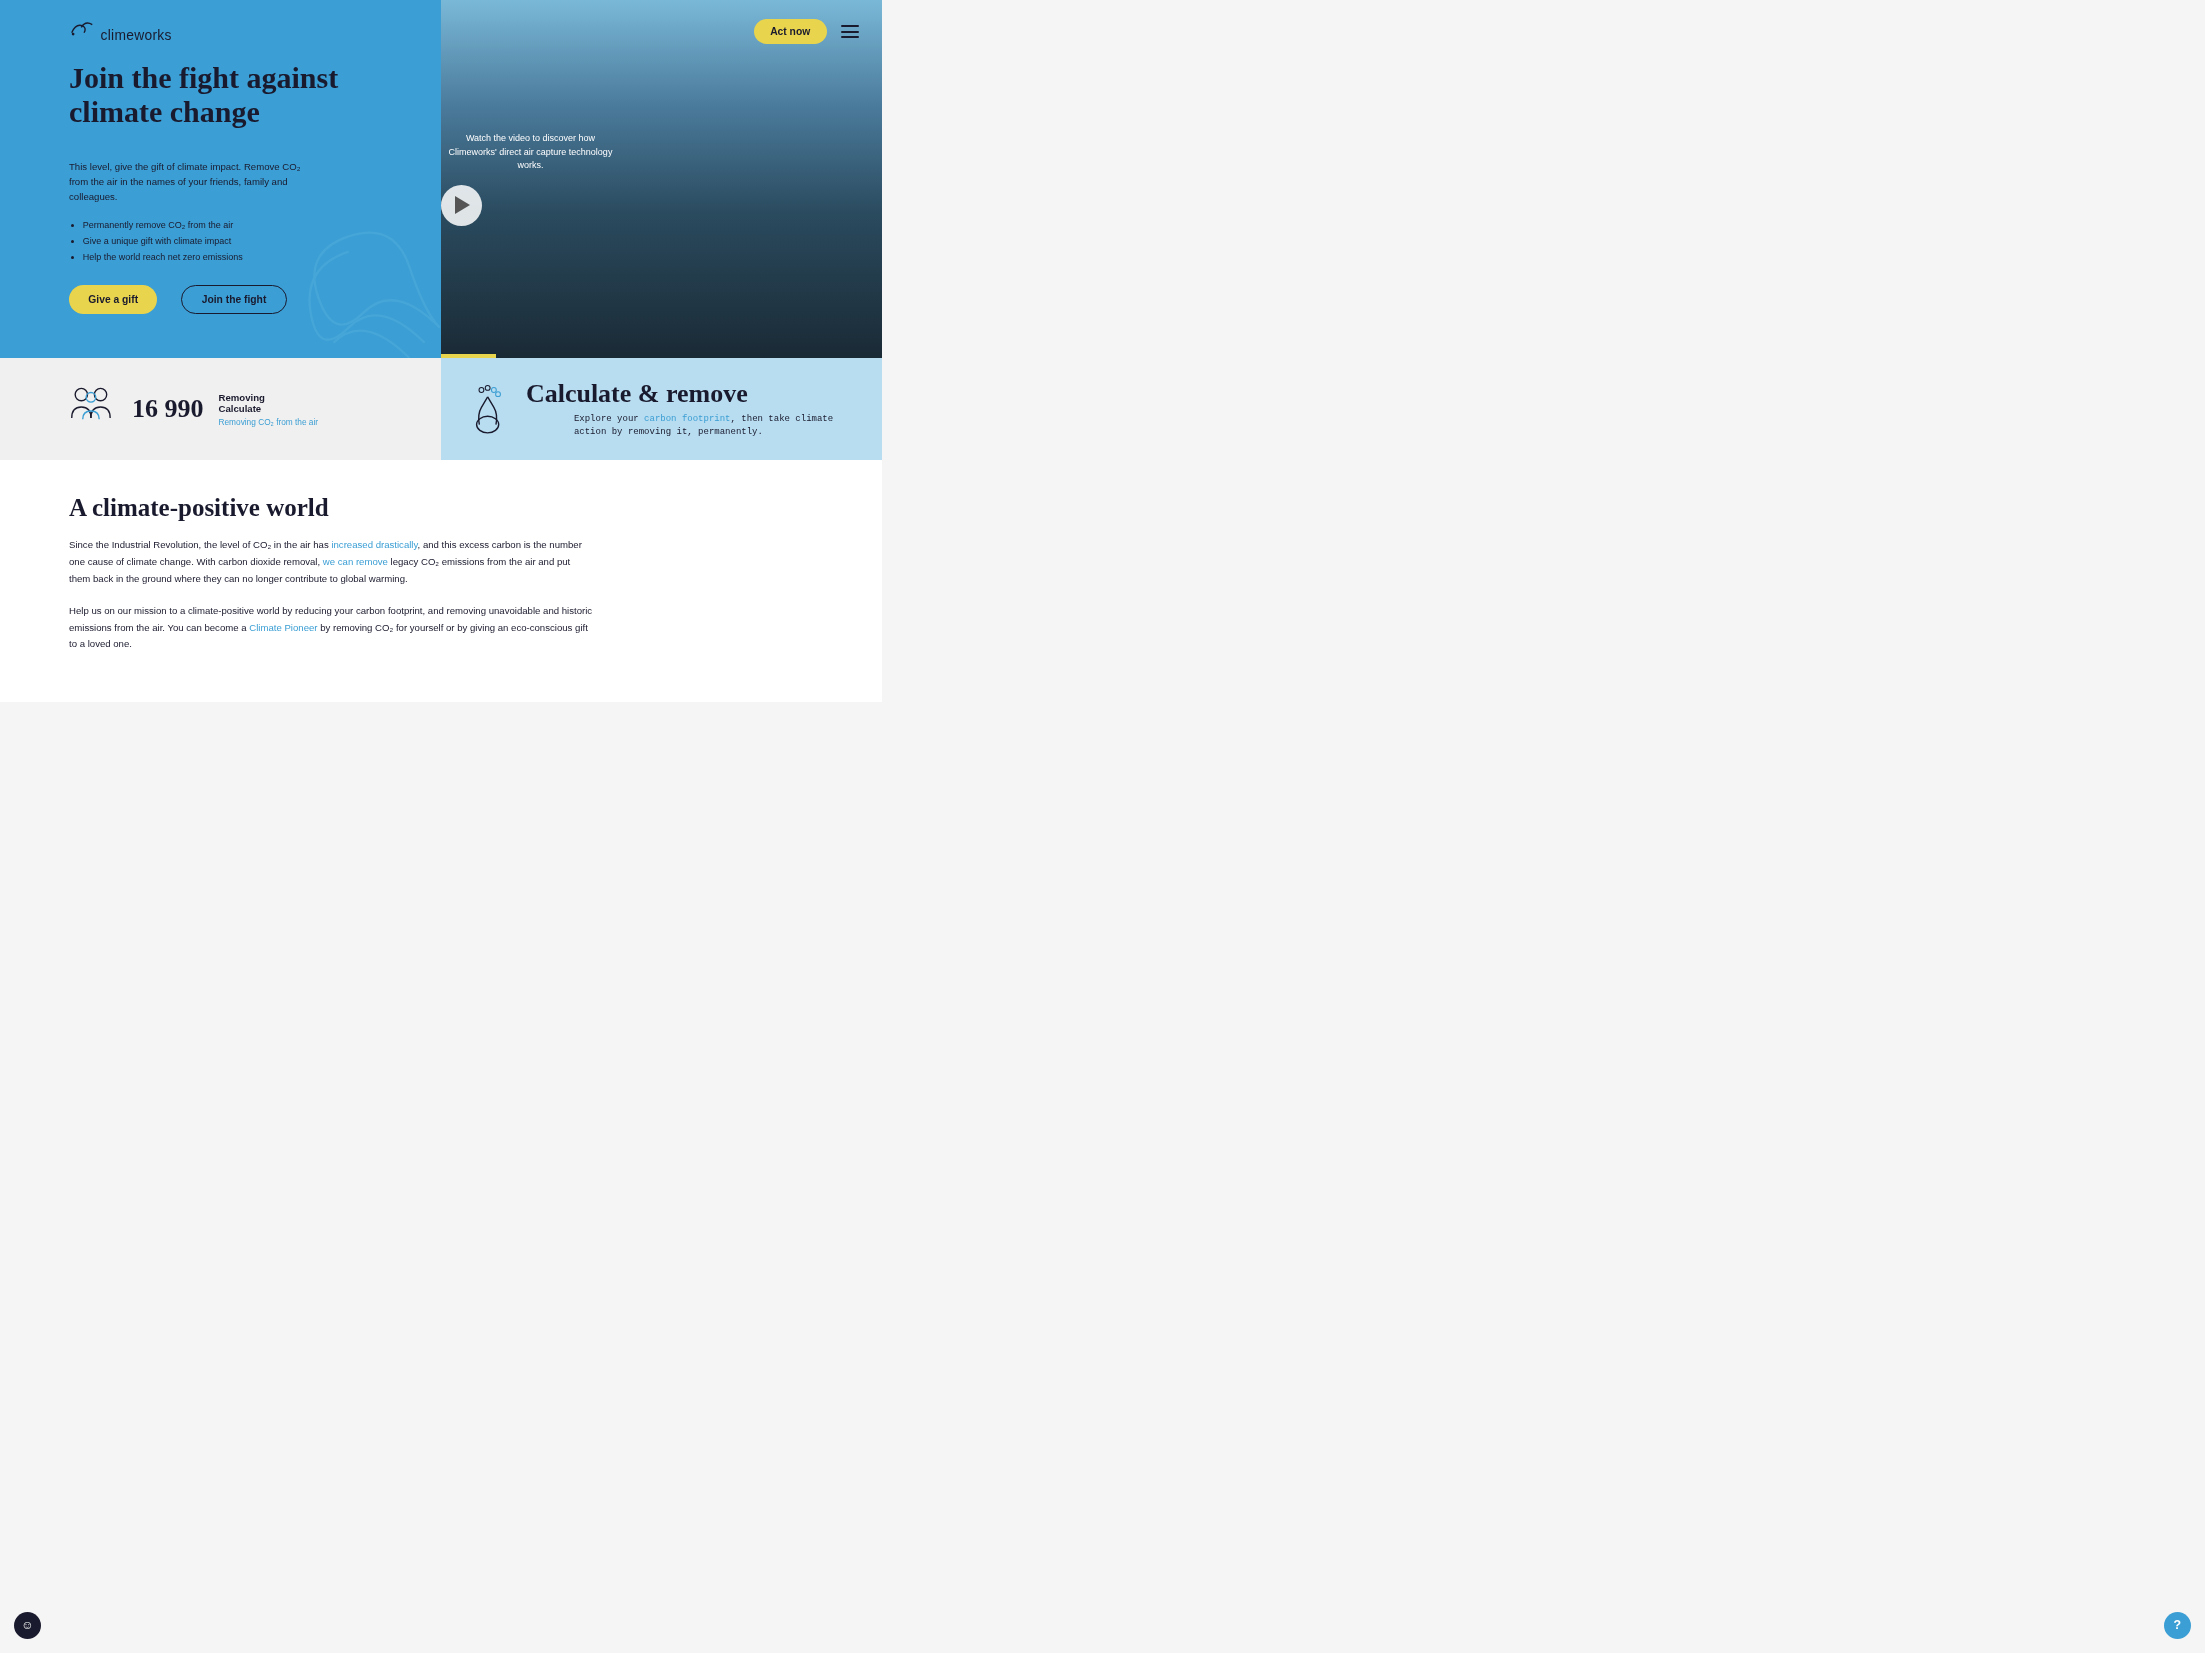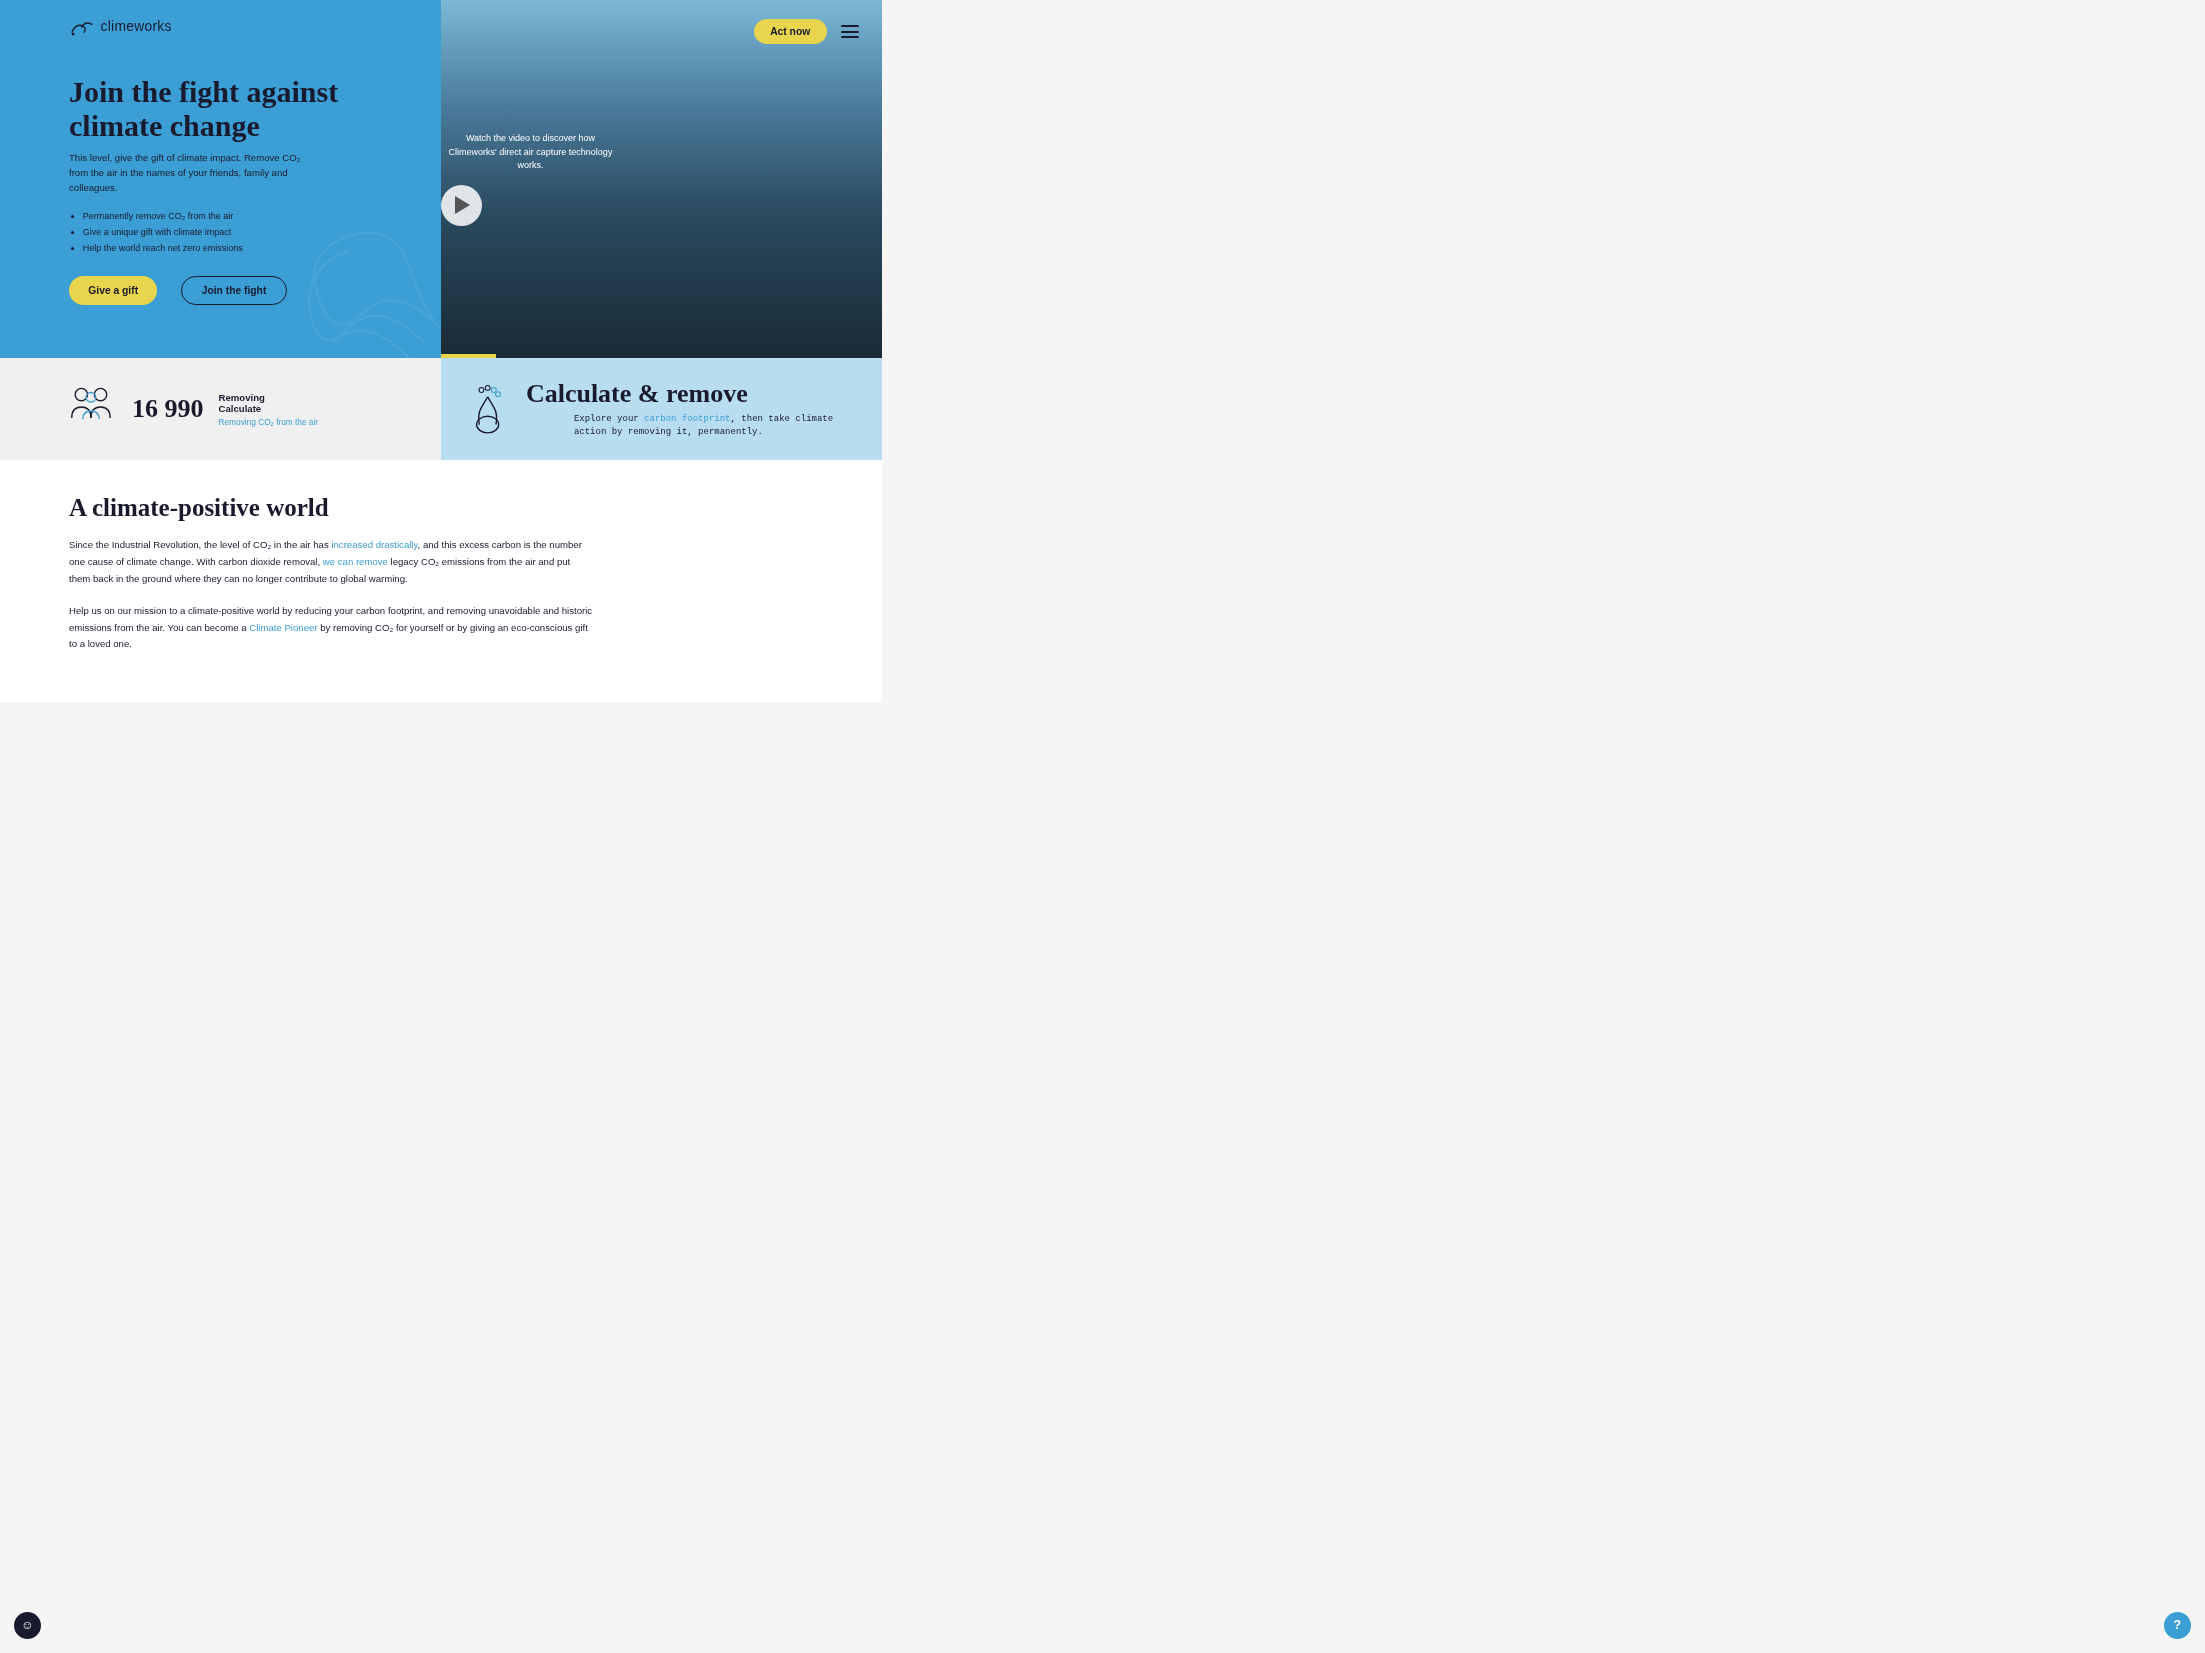--- a/index.html
+++ b/index.html
@@ -24,22 +24,22 @@
       background: linear-gradient(to bottom, #7ab8d8 0%, #4a7a9b 30%, #2a4a5e 60%, #1a2a35 100%);
       display: flex;
       flex-direction: column;
       align-items: flex-start;
       justify-content: center;
     }
 
     
     .logo-area {
       display: flex;
-      align-items: flex-start;
-      margin-bottom: 32px;
+      align-items: flex-end;
+      margin-bottom: 18px;
     }
     .logo-icon {
       color: #1a1a2e;
       font-size: 15px;
       margin-right: 5.5px;
     }
     .logo-text {
       font-family: Arial, sans-serif;
       font-size: 13.8px;
       font-weight: 400;
@@ -92,21 +92,21 @@
       background: #1a1a2e;
       border-radius: 1.4px;
     }
 
     
     .hero-title {
       font-size: 30px;
       font-weight: 900;
       color: #1a1a2e;
       line-height: 1.15;
-      margin-bottom: 6px;
+      margin-bottom: 29px;
       font-family: Georgia, serif;
     }
     .hero-subtitle {
       font-size: 9.6px;
       color: #1a1a2e;
       line-height: 1.6;
       margin-bottom: 12.4px;
       font-family: Arial, sans-serif;
       max-width: 248px;
     }

